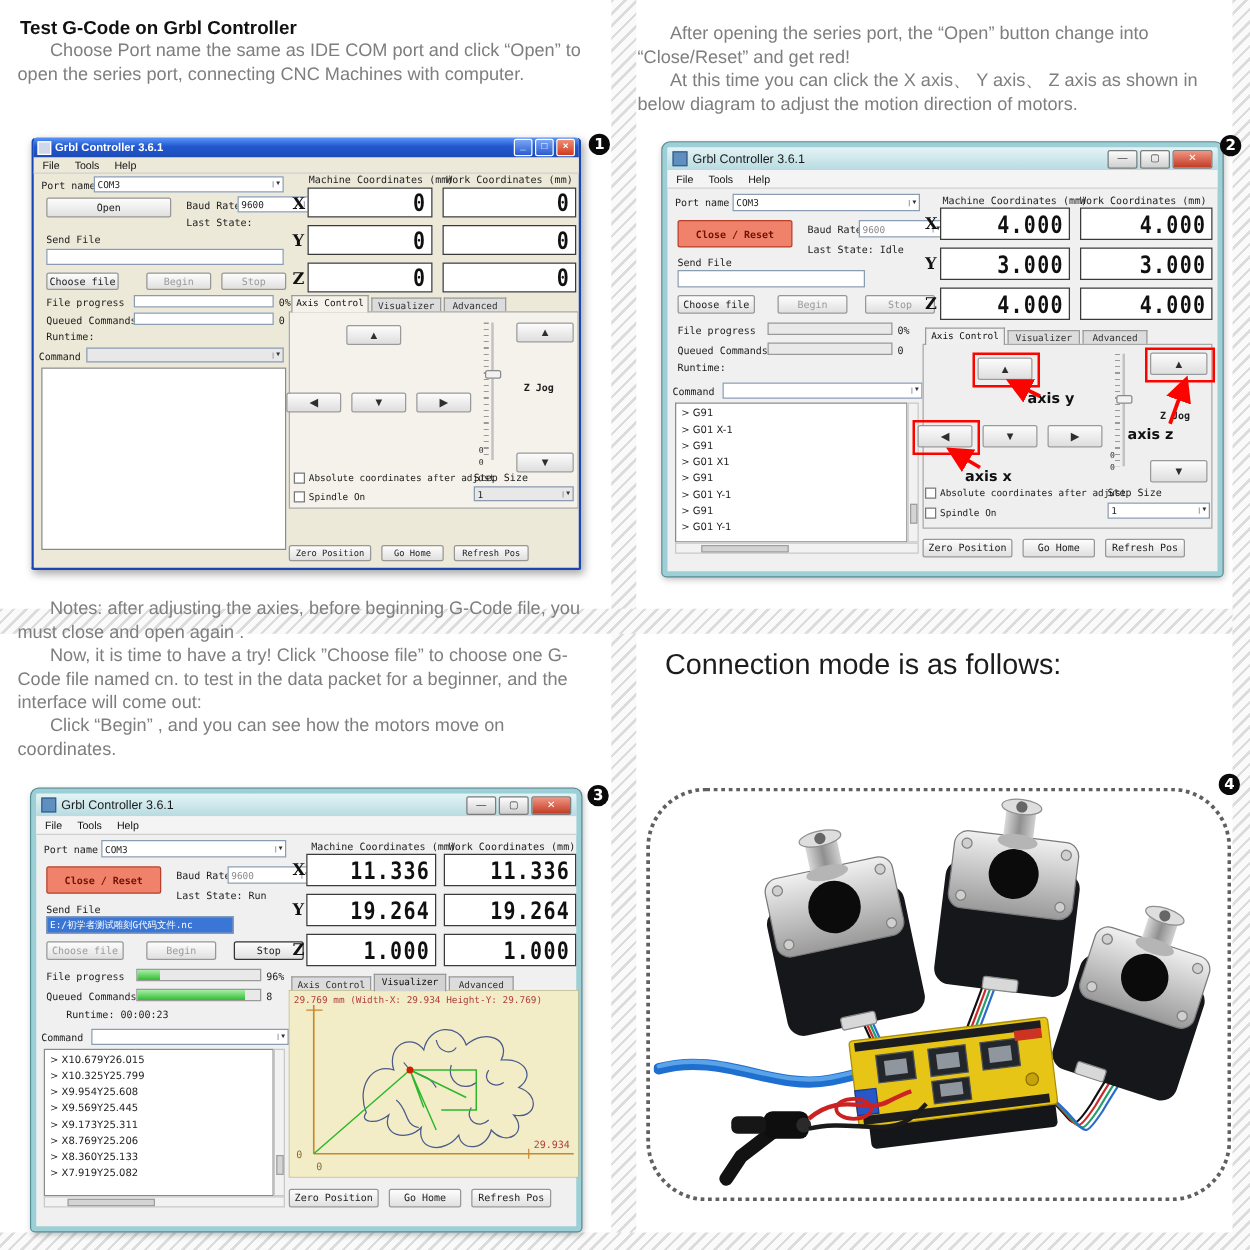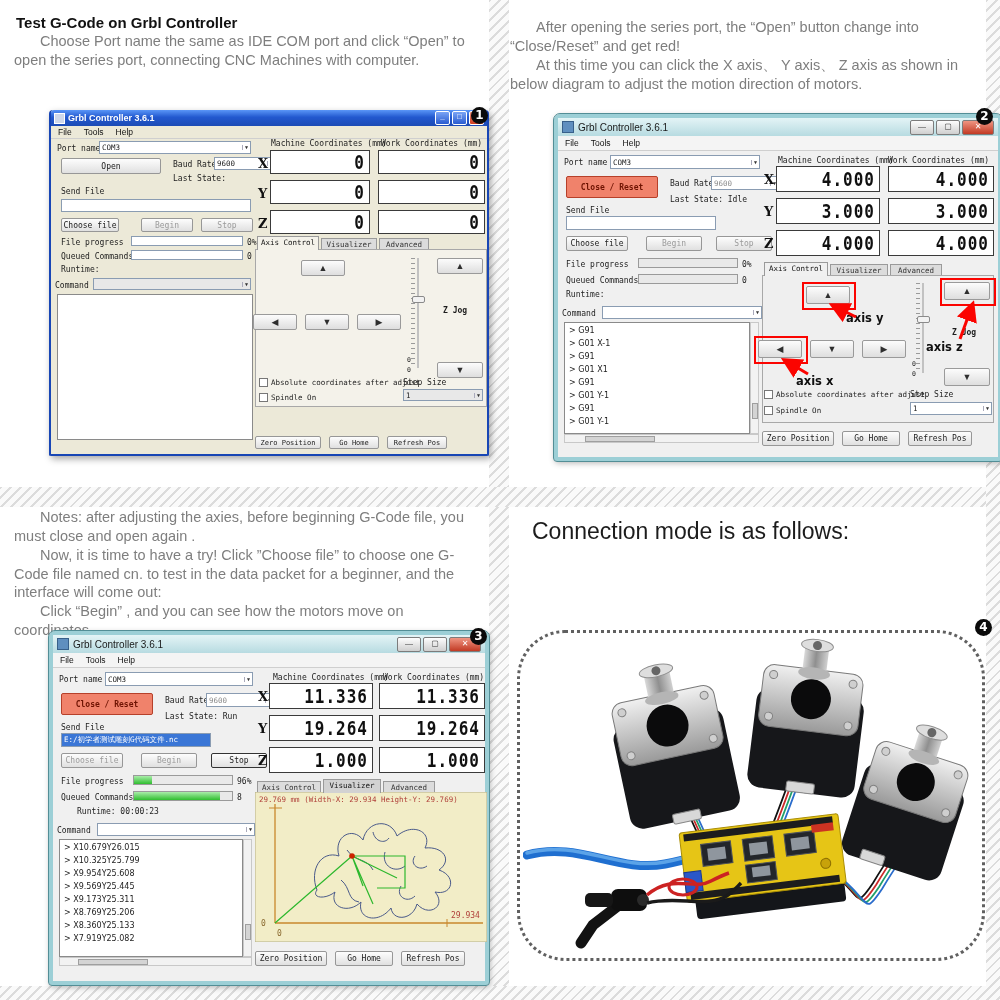--- a/index.html
+++ b/index.html
@@ -7,21 +7,21 @@
         font-family:"Liberation Sans",sans-serif;}
   .hatch{position:absolute;background:repeating-linear-gradient(135deg,#dcdcdc 0 2px,#fafafa 2px 7px);}
   
   .h1{position:absolute;font-size:15px;font-weight:bold;color:#111;}
   .instr{position:absolute;color:#7e7e7e;font-size:14.5px;line-height:1.3;}
   .instr p{margin:0;text-indent:26px;}
   .q4head{position:absolute;font-size:23px;color:#1c1c1c;}
   .badge{position:absolute;width:17px;height:17px;background:#0a0a0a;color:#fff;border-radius:50%;
          font:bold 12px/17px "DejaVu Sans",sans-serif;text-align:center;z-index:9;}
   
-  .win{position:absolute;box-sizing:border-box;margin-left:24px;}
+  .win{position:absolute;box-sizing:border-box;}
   .xp{background:#ece9d8;border:2px solid #1846b5;border-top:none;border-radius:4px 4px 2px 2px;
       box-shadow:2px 3px 7px rgba(0,0,0,.35);}
   .xp-tb{height:16px;background:linear-gradient(#5a96f7,#2258cf 45%,#1c4bb5);border-radius:3px 3px 0 0;
          display:flex;align-items:center;gap:3px;padding:0 3px;color:#fff;font:bold 9px "Liberation Sans",sans-serif;}
   .xp-ico{width:9px;height:9px;background:#cfd8ea;border:1px solid #fff;}
   .winbtns{margin-left:auto;display:flex;gap:2px;}
   .xp-b{width:13px;height:12px;border:1px solid #fff;border-radius:2px;background:linear-gradient(#7aa4f5,#2a5cd0);
         color:#fff;font-size:8px;line-height:10px;text-align:center;}
   .xp-b.close{background:linear-gradient(#f08c75,#cf3c1e);}
   .w7{background:#f0f0f0;border:4px solid #9ccfd6;outline:1px solid #538e96;border-radius:6px 6px 3px 3px;
@@ -335,21 +335,21 @@
         <marker id="ah" markerWidth="7" markerHeight="7" refX="5" refY="3.5" orient="auto">
           <path d="M0,0 L7,3.5 L0,7 z" fill="#fb0400"></path>
         </marker>
       </defs>
       <line x1="298" y1="199" x2="276" y2="188" stroke="#fb0400" stroke-width="3" marker-end="url(#ah)"></line>
       <line x1="250" y1="256" x2="228" y2="243" stroke="#fb0400" stroke-width="3" marker-end="url(#ah)"></line>
       <line x1="402" y1="221" x2="414" y2="188" stroke="#fb0400" stroke-width="3" marker-end="url(#ah)"></line>
     </svg>
   </div>
 
-  <div class="instr" style="left:14px;top:508px;width:472px">
+  <div class="instr" style="left:14px;top:478px;width:472px">
     <p>Notes: after adjusting the axies, before beginning G-Code file, you must close and open again .</p>
     <p>Now, it is time to have a try! Click ”Choose file” to choose one G-Code file named cn. to test in the data packet for a beginner, and the interface will come out:</p>
     <p>Click “Begin” , and you can see how the motors move on coordinates.</p>
   </div>
   <div class="badge" style="left:470px;top:628px">3</div>
 
   <div class="win w7" style="left:25px;top:631px;width:440px;height:354px">
     <div class="w7-tb">
       <span class="w7-ico"></span>
       <span>Grbl Controller 3.6.1</span>

